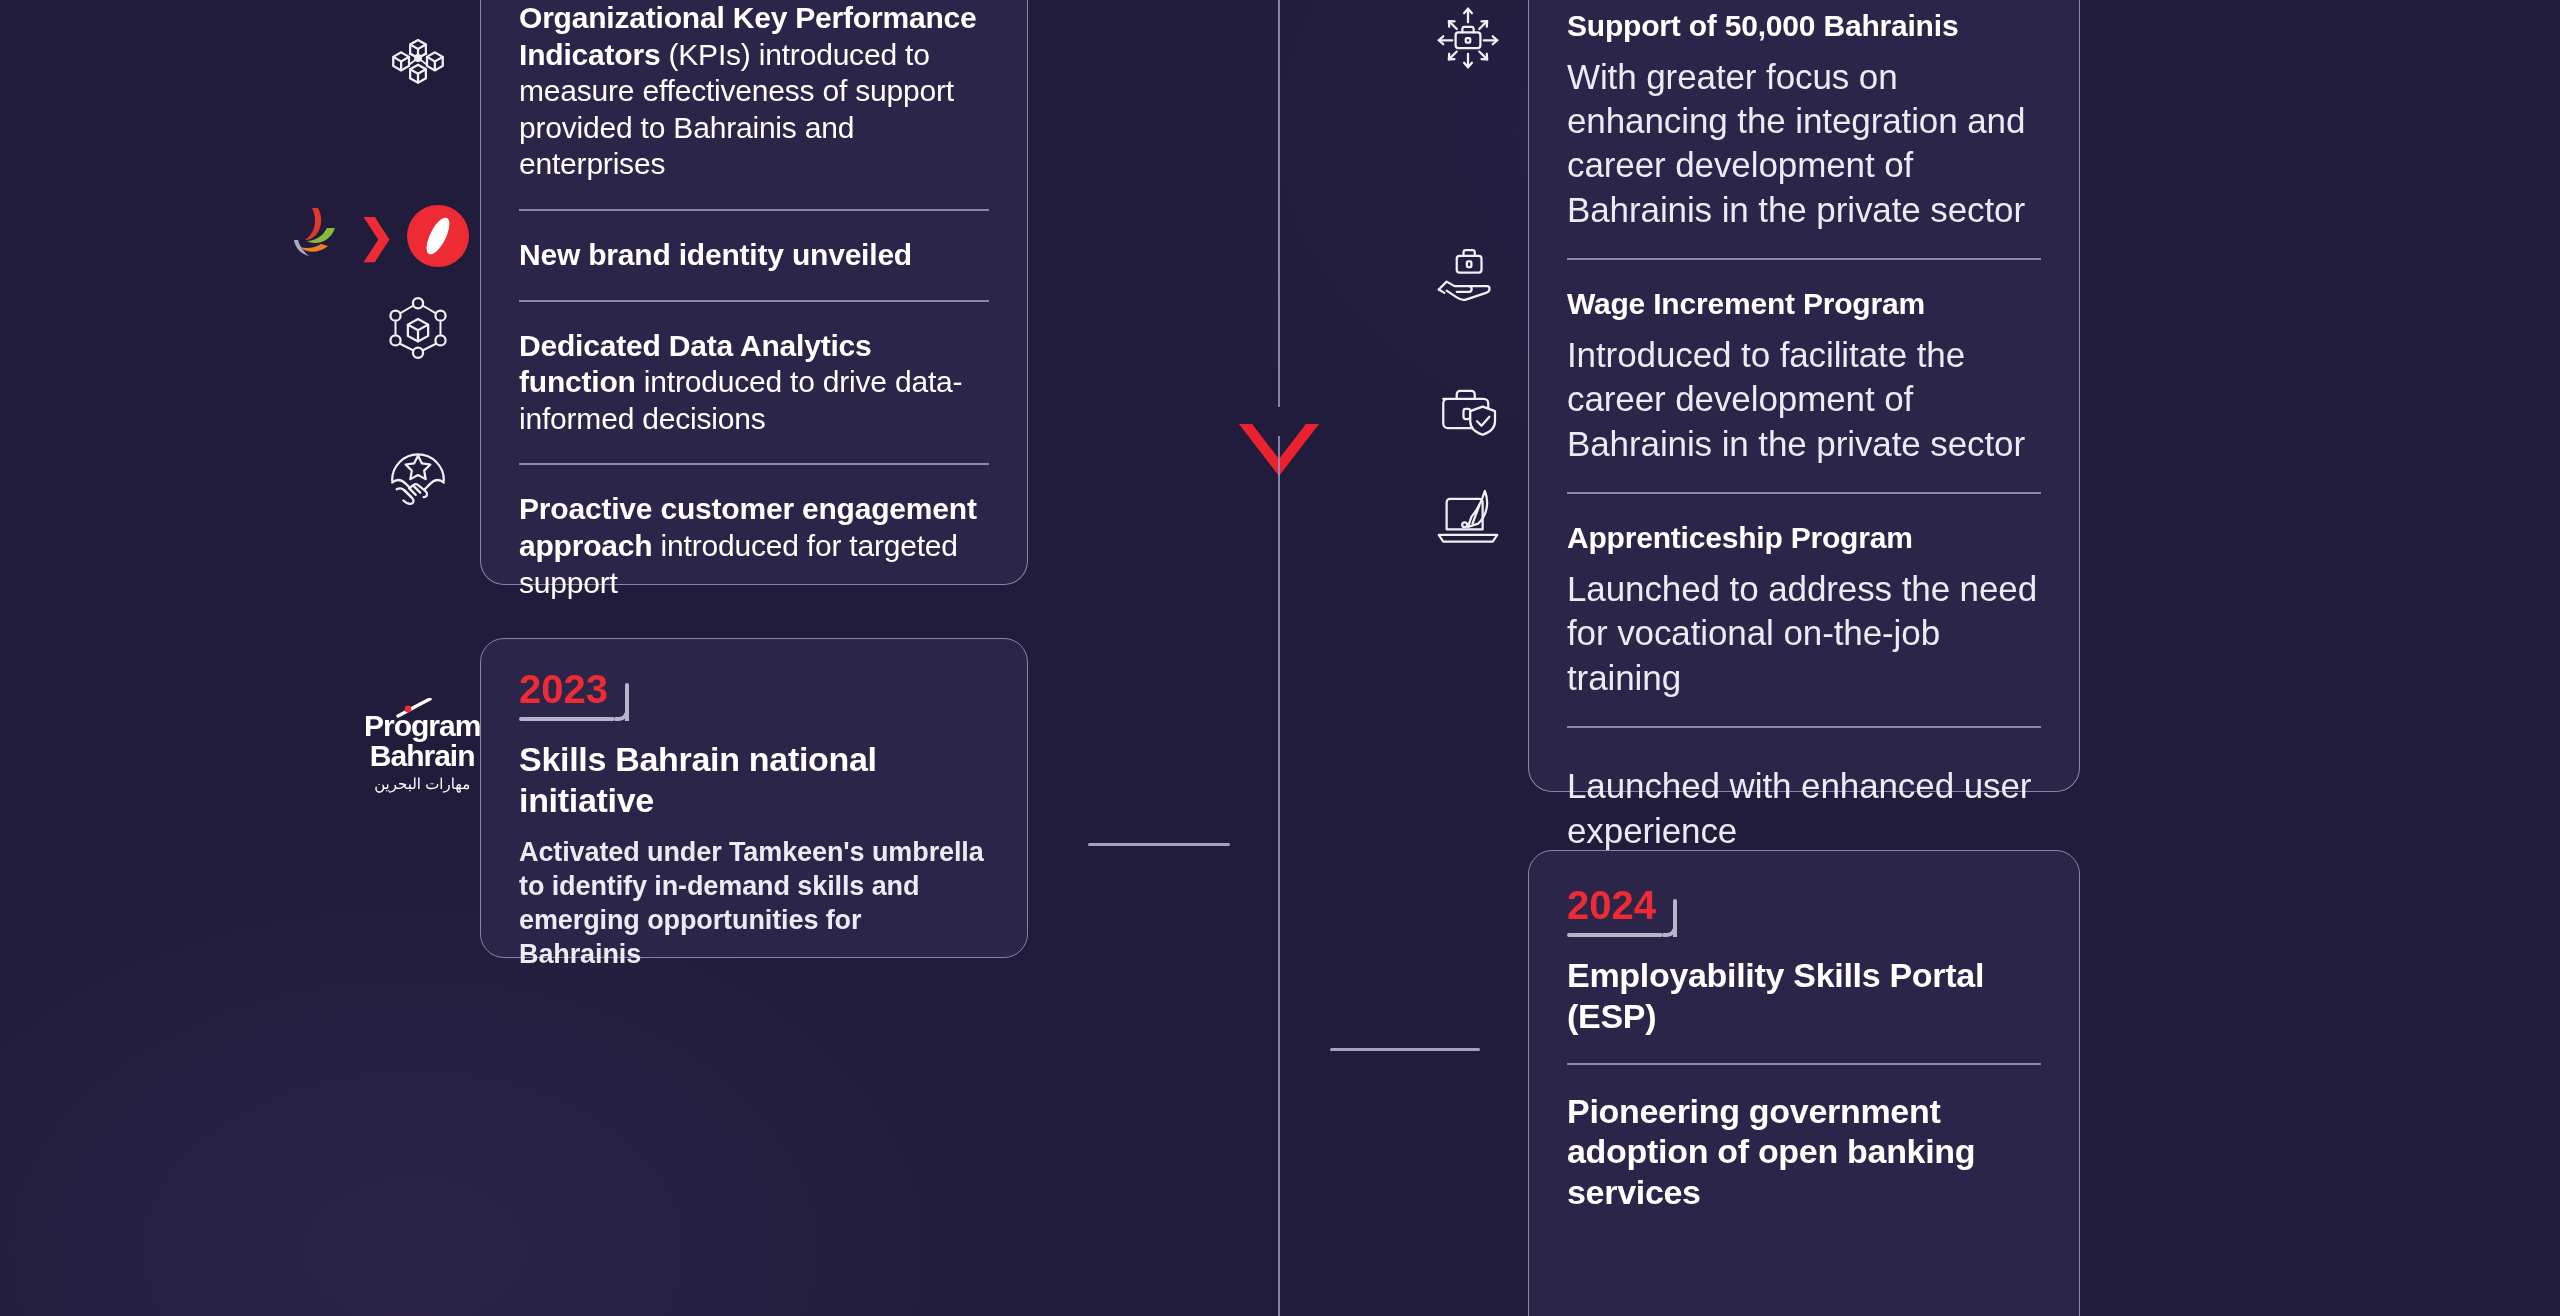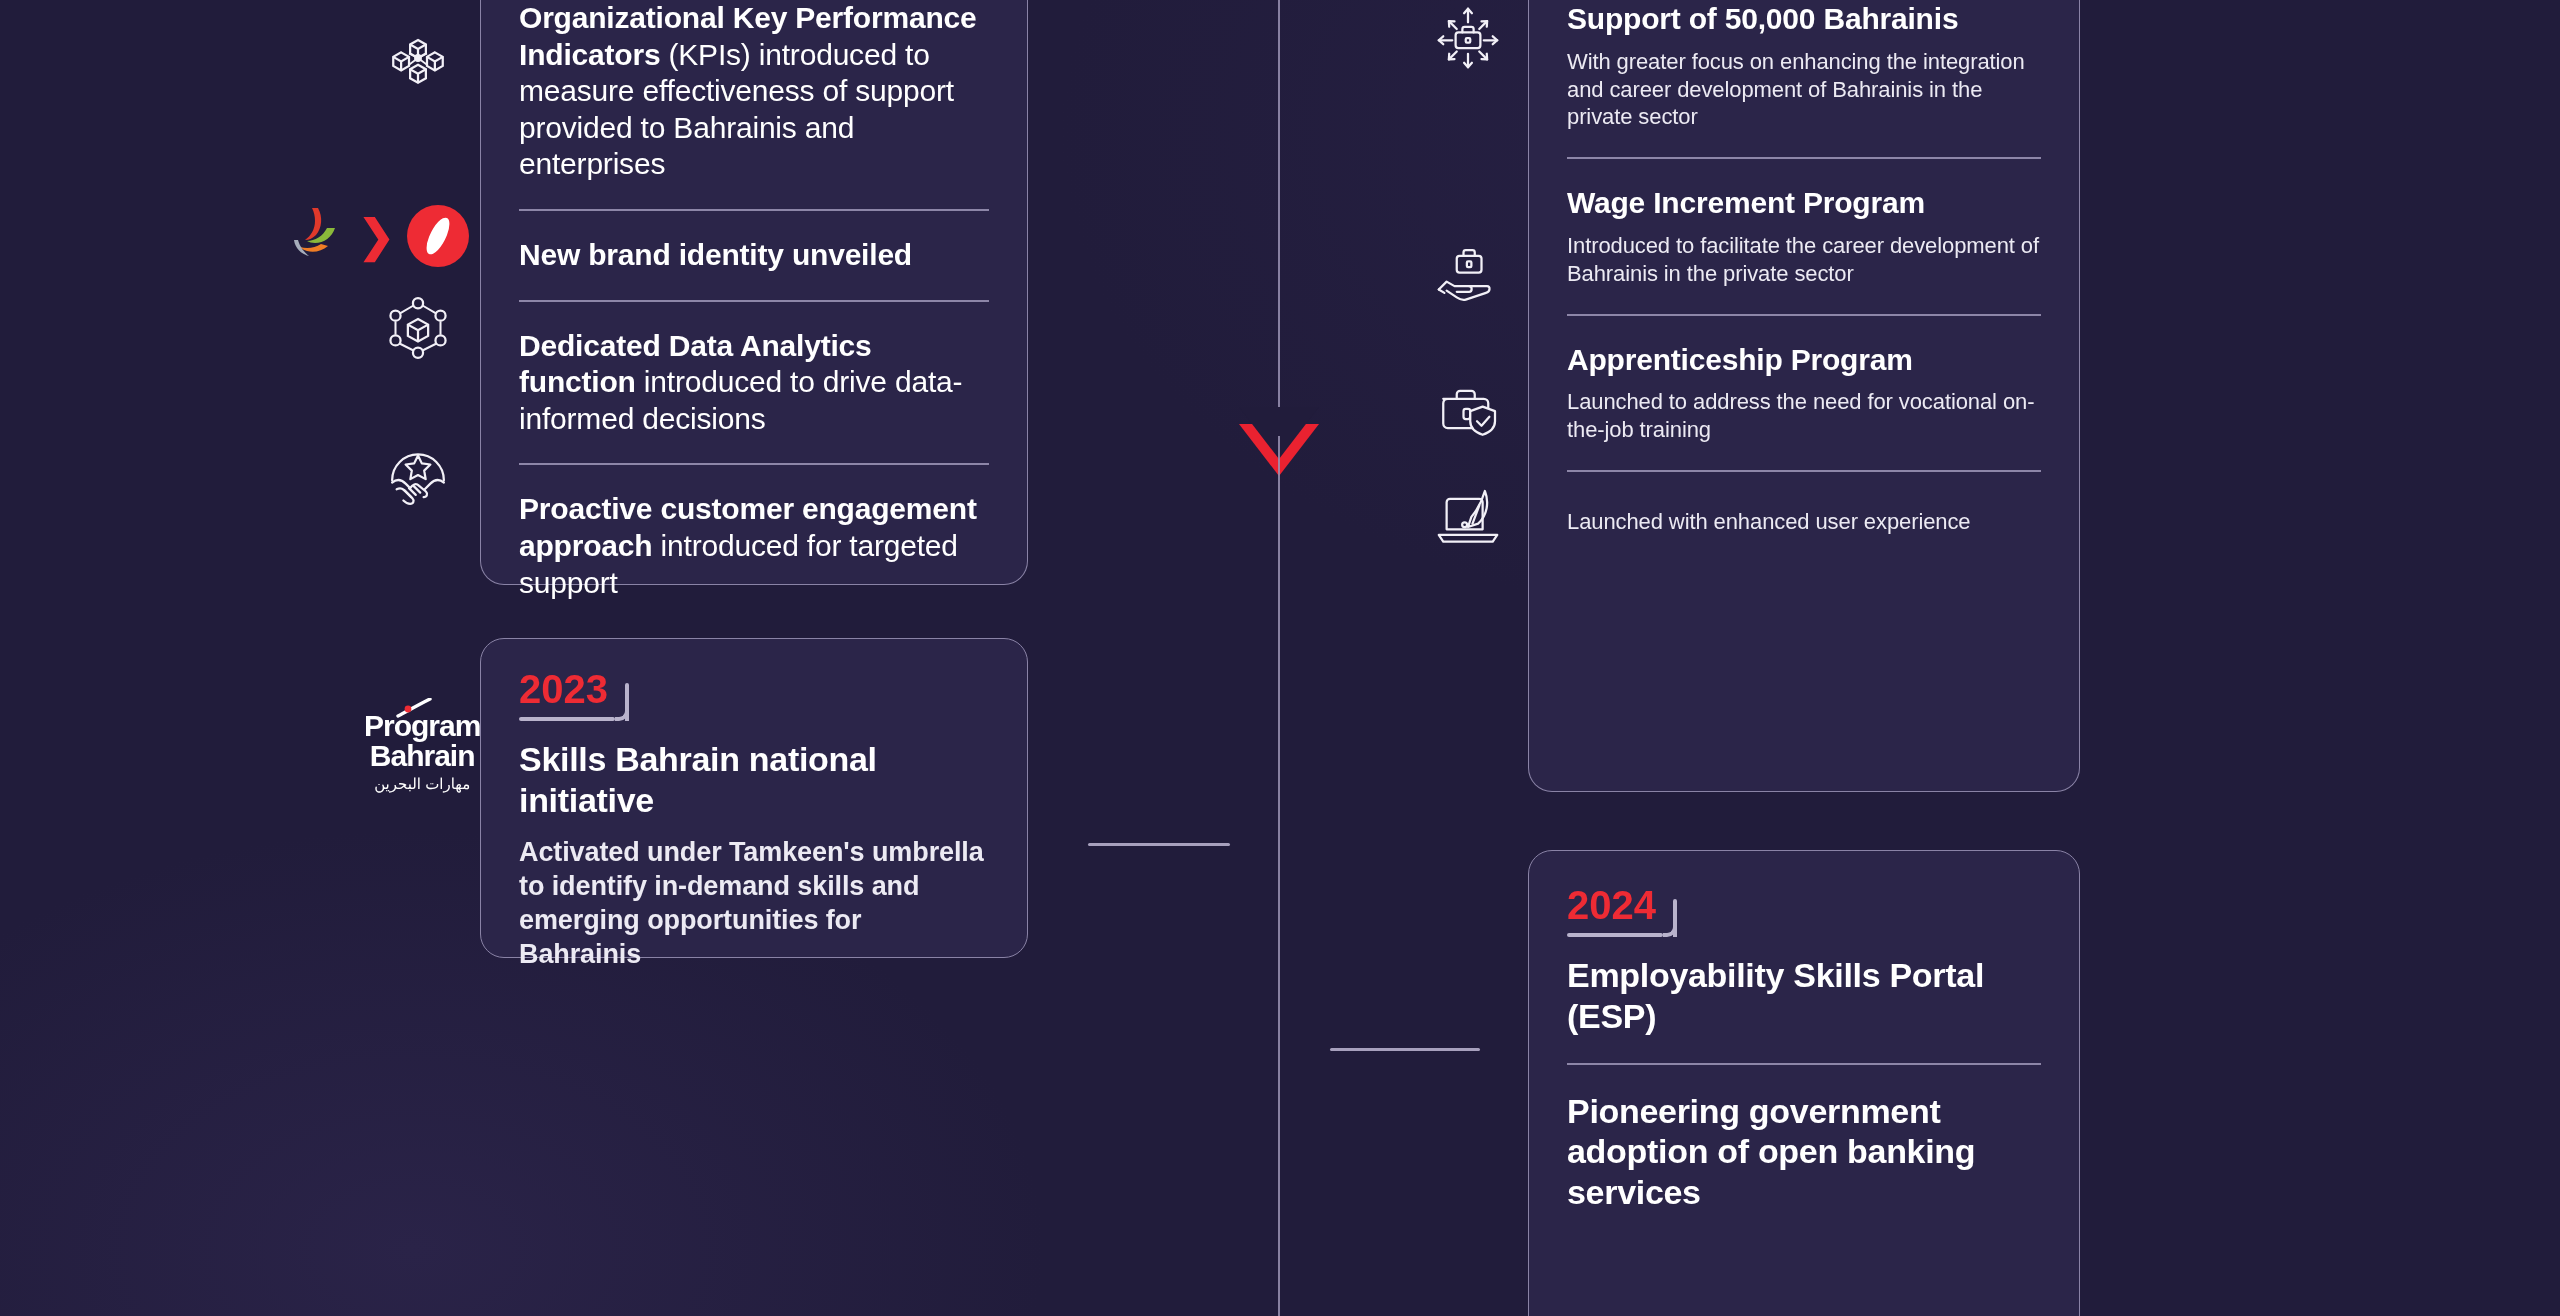--- a/index.html
+++ b/index.html
@@ -57,21 +57,21 @@
   .item + .item .item-text { border-top:2px solid #8d86a8; }
   .item-text { flex:1; padding:26px 0 26px 0; }
   .item-text.notop { border-top:none; }
 
   .ititle {
     font-size:30px; font-weight:700; color:#ffffff;
     line-height:1.22; letter-spacing:-.2px;
   }
   .ititle .reg { font-weight:400; }
   .idesc {
-    font-size:22px; font-weight:400; color:#eceaf3;
+    font-size:35px; font-weight:400; color:#eceaf3;
     line-height:1.27; letter-spacing:-.1px; margin-top:10px;
   }
 
   
   .gutter-icon {
     position:absolute; width:72px; height:72px;
   }
   .gutter-icon svg { width:100%; height:100%; display:block; }
 
   
@@ -243,21 +243,21 @@
       <div class="sb-l1">Program</div>
       <div class="sb-l2">Bahrain</div>
       <div class="sb-ar">مهارات البحرين</div>
     </div>
   </div>
 
   <div class="card cut-top" style="left:1528px; top:-40px; width:552px; height:832px;">
     <div class="card-inner">
 
       <div class="item" style="margin-top:40px;">
-        <div class="item-text notop" style="padding-top:1px;">
+        <div class="item-text notop" style="padding-top:8px;">
           <div class="ititle">Support of 50,000 Bahrainis</div>
           <div class="idesc">With greater focus on enhancing the integration and career development of Bahrainis in the private sector</div>
         </div>
       </div>
 
       <div class="item">
         <div class="item-text">
           <div class="ititle">Wage Increment Program</div>
           <div class="idesc">Introduced to facilitate the career development of Bahrainis in the private sector</div>
         </div>

